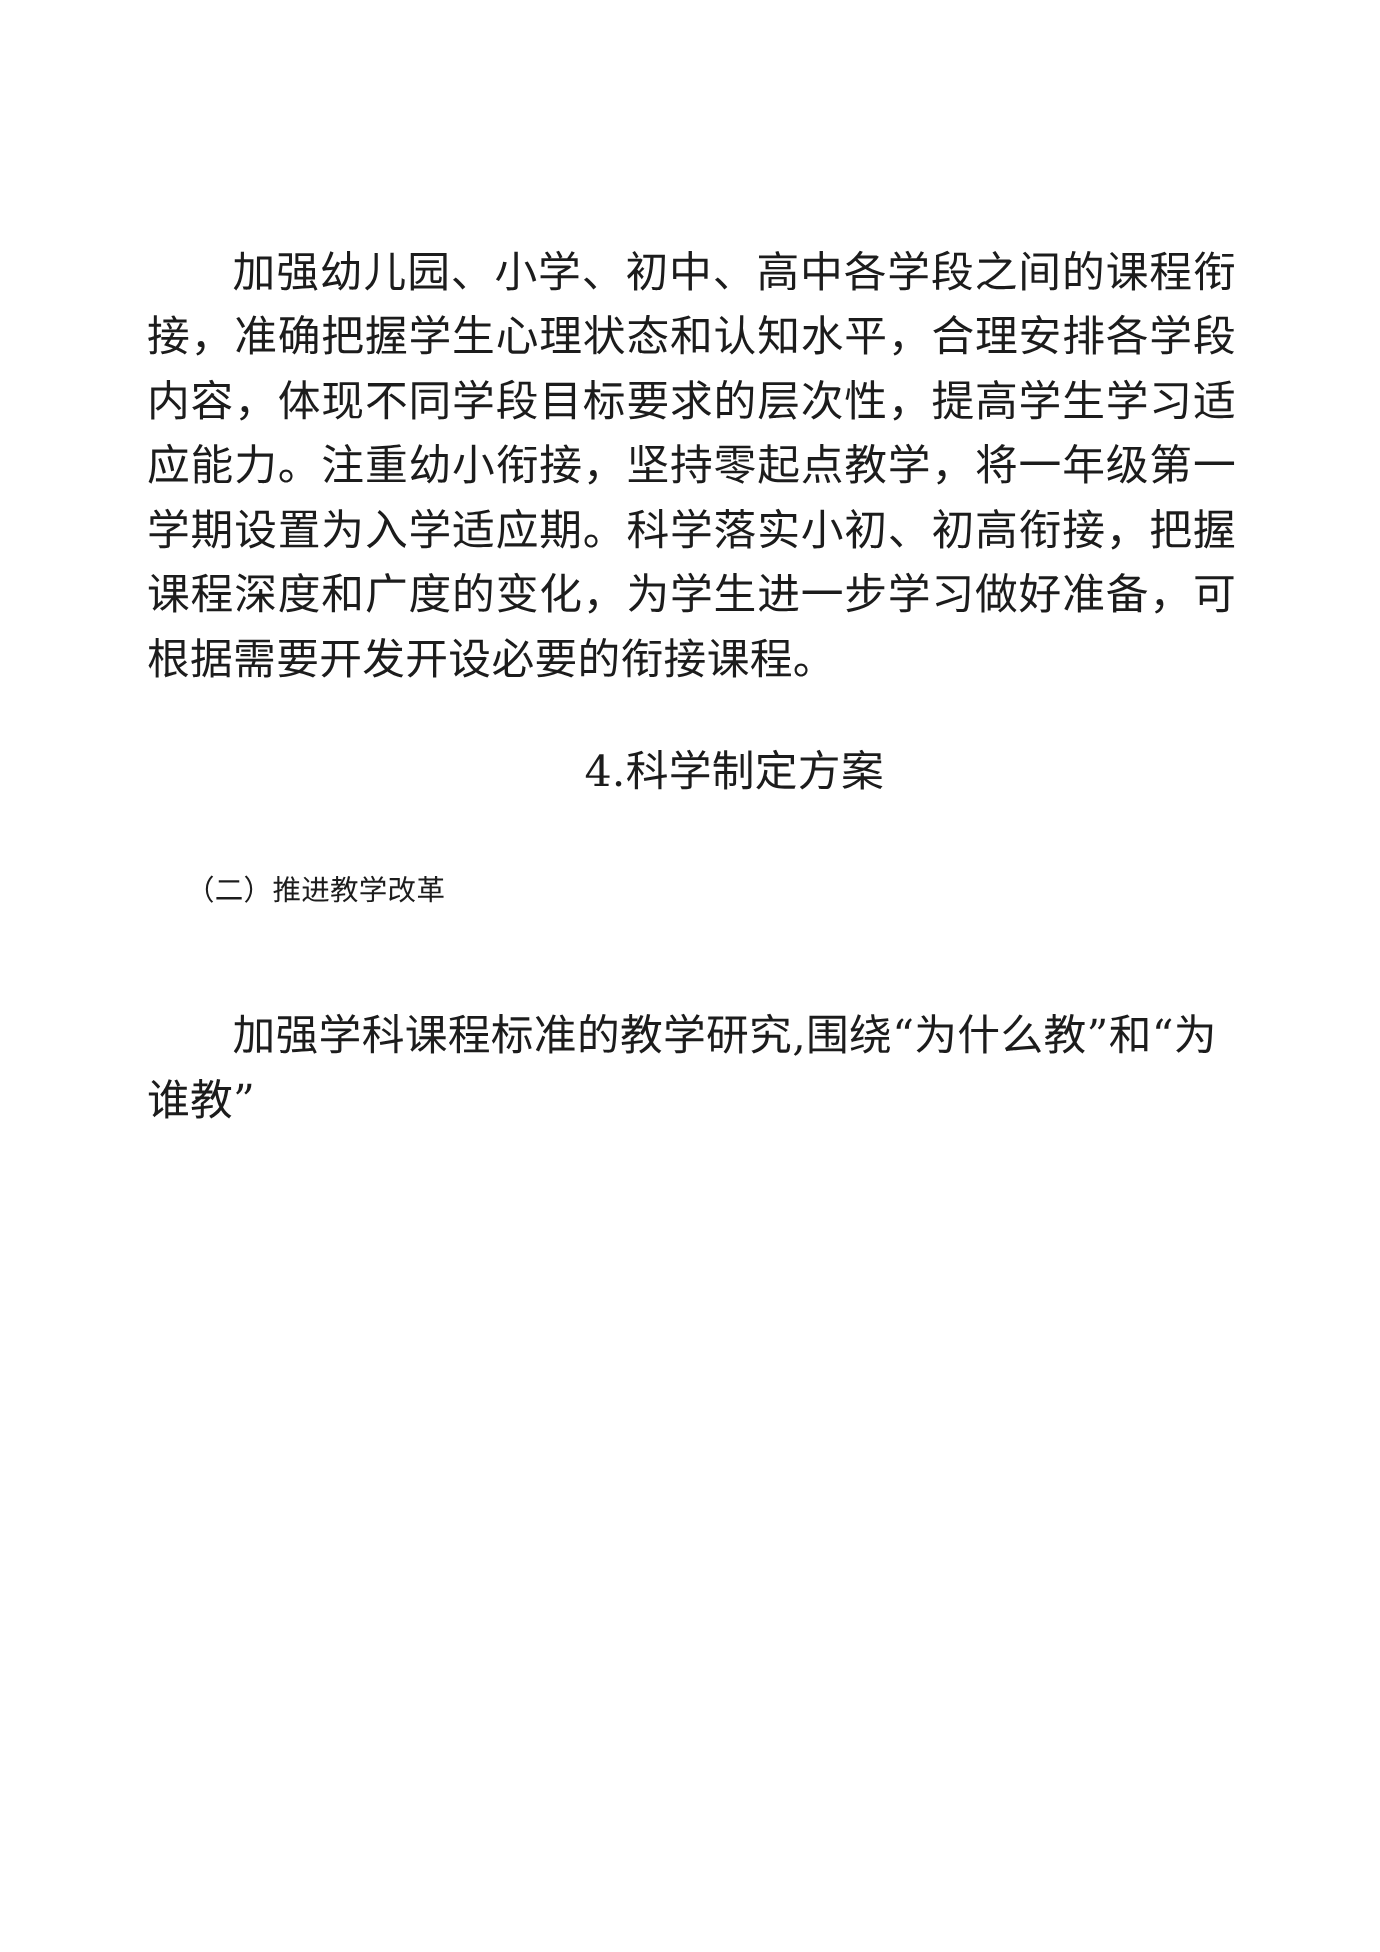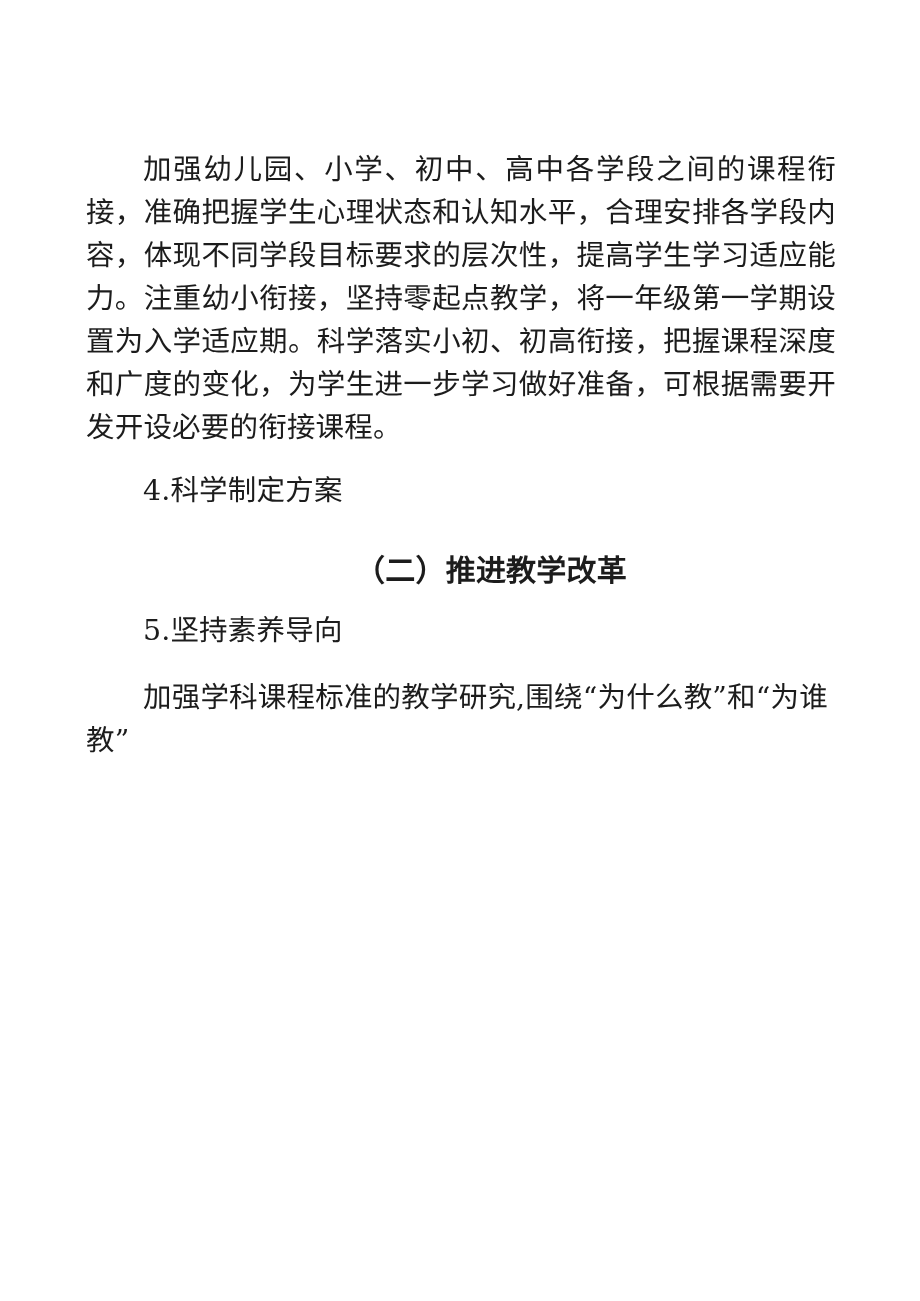--- a/index.html
+++ b/index.html
@@ -22,21 +22,21 @@
 
   .doc-body {
     position: absolute;
     left: 86px;
     top: 148px;
     width: 750px;
   }
 
   
   .para {
-    margin: 0;
+    margin: 12px;
     font-size: 28.5px;
     line-height: 43px;
     text-align: justify;
     text-justify: inter-ideograph;
     text-indent: 2em;
     letter-spacing: 0.2px;
     word-break: break-all;
     color: #1c1c1c;
   }
 
@@ -47,37 +47,37 @@
 
   
   .heading-num {
     margin: 0;
     font-size: 28.5px;
     line-height: 43px;
     text-indent: 2em;
     letter-spacing: 0.2px;
     color: #1c1c1c;
     font-weight: 400;
+    text-align: center;
   }
 
   .heading-num .num {
     font-family: "DejaVu Serif", "Liberation Serif", serif;
     letter-spacing: 0;
   }
 
   
   .heading-sec {
     margin: 0;
-    font-size: 30px;
+    font-size: 19px;
     line-height: 43px;
     text-indent: 2em;
     letter-spacing: 0.2px;
     color: #1c1c1c;
-    font-weight: 700;
-    text-align: center;
+    font-weight: 400;
   }
 
   
   .gap-sm { height: 17px; }
   .gap-md { height: 20px; }
   .gap-lg { height: 24px; }
 
   
   .para-last {
     text-align: left;
@@ -100,22 +100,19 @@
     <div class="gap-md"></div>
 
 
 
     <div class="gap-sm"></div>
 
     <p class="heading-sec">（二）推进教学改革</p>
 
     <div class="gap-sm"></div>
 
-    <p class="heading-num">
-      <span class="num">5</span><span>.</span><span>坚持素养导向</span>
-    </p>
 
     <div class="gap-lg"></div>
 
     <p class="para para-last">加强学科课程标准的教学研究,围绕“为什么教”和“为谁教”</p>
 
   </div>
 </div>
 
 </body></html>

